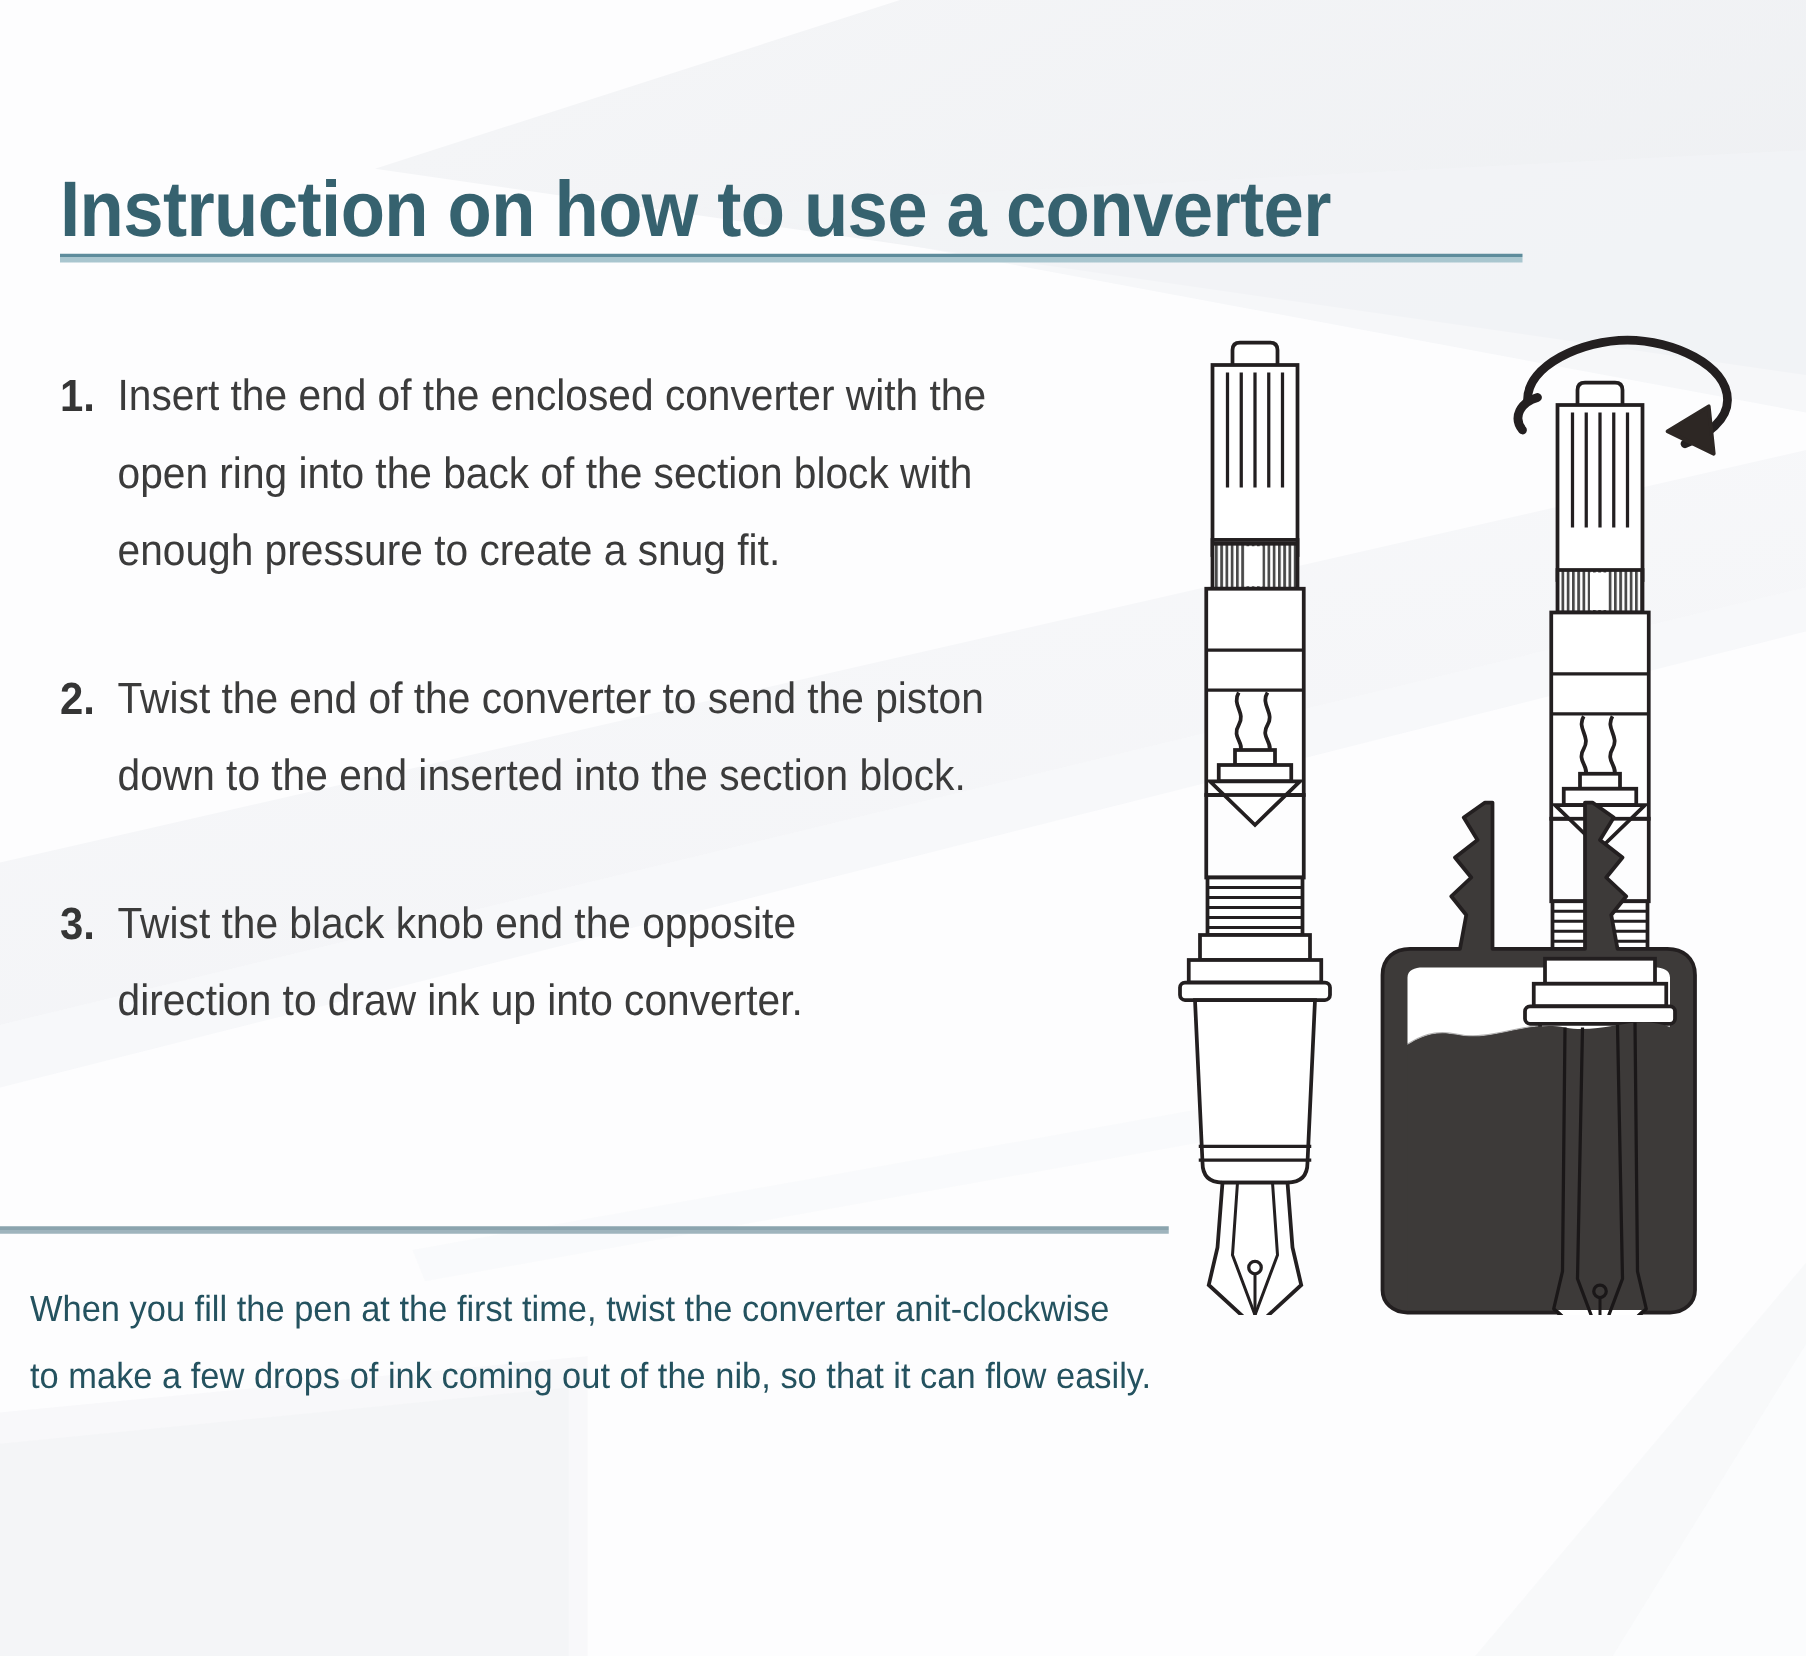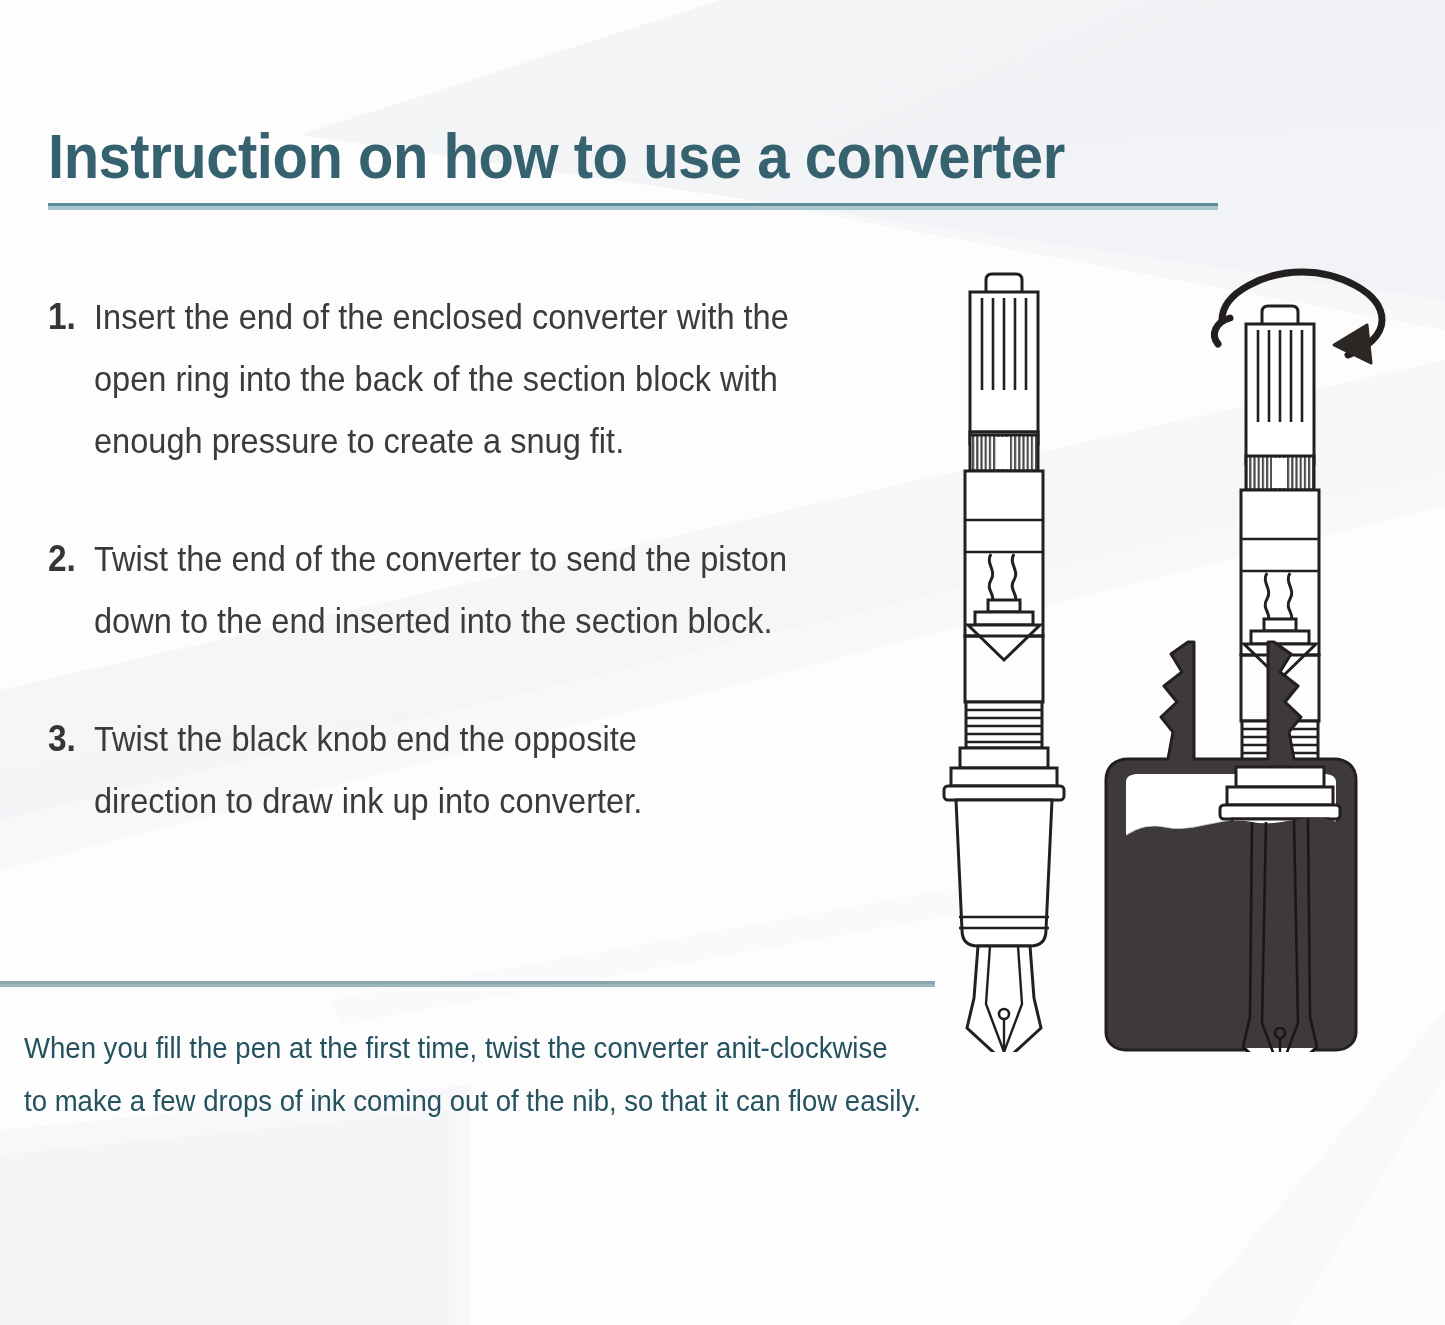--- a/index.html
+++ b/index.html
@@ -8,21 +8,21 @@
     width:1445px; height:1325px;
     font-family:"Liberation Sans", sans-serif;
     position:relative; overflow:hidden;
     background:#fdfdfe;
   }
 
   
   #bg { position:absolute; inset:0; width:1445px; height:1325px; z-index:0; }
 
   
-  #title-block { position:absolute; left:48px; top:122px; z-index:3; }
+  #title-block { position:absolute; left:48px; top:134px; z-index:3; }
   #page-title {
     font-size:63px;
     line-height:68px;
     font-weight:bold;
     color:#36626f;
     letter-spacing:-0.5px;
     transform:scaleX(0.92);
     transform-origin:left center;
     white-space:nowrap;
   }

